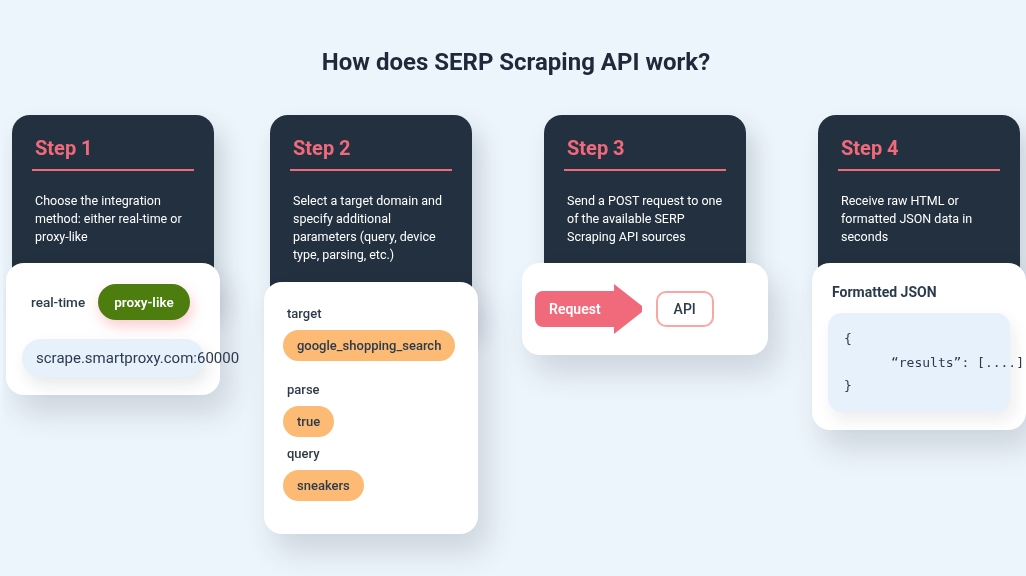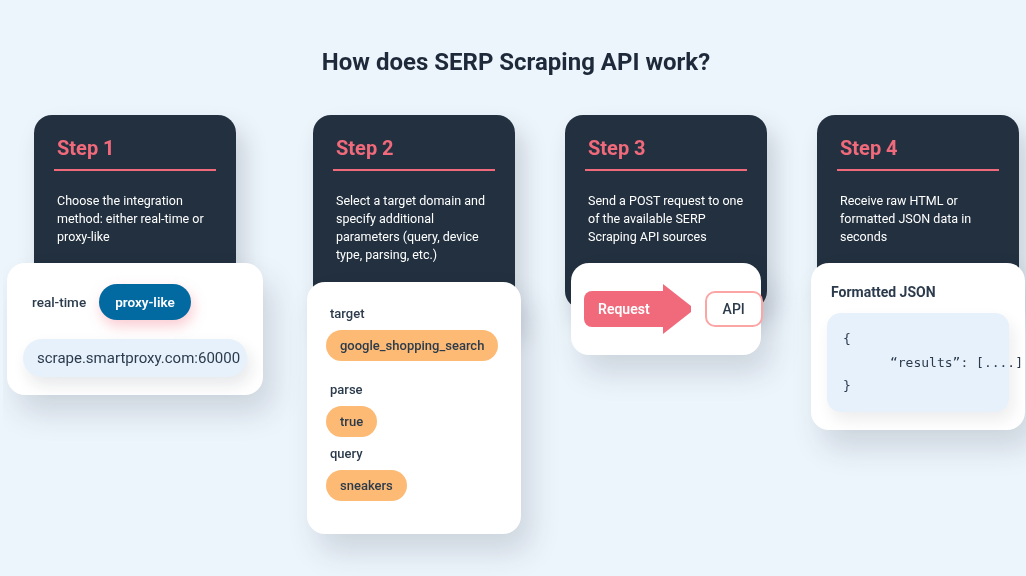--- a/index.html
+++ b/index.html
@@ -63,23 +63,23 @@
   }
   .step-body {
     background: #fff;
     border-radius: 18px;
     padding: 18px 16px 18px 16px;
     margin-top: -46px;
     z-index: 1;
     position: relative;
     box-shadow: 10px 18px 30px rgba(20,30,45,0.15);
   }
-  .step1-body { width: 256px; }
+  .step1-body { width: 214px; }
   .step2-body { width: 214px; }
-  .step3-body { width: 190px; padding: 18px 10px; }
+  .step3-body { width: 246px; padding: 18px 10px; }
   .step4-body { width: 214px; }
 
   .pill {
     display: inline-block;
     background: #fdba74;
     border-radius: 999px;
     padding: 8px 14px;
     font-size: 13px;
     color: #2b3b4c;
     font-weight: 500;
@@ -102,21 +102,21 @@
     gap: 10px;
     margin-bottom: 16px;
     padding-left: 6px;
   }
   .s1-option {
     font-size: 13.5px;
     color: #2b3b4c;
     font-weight: 500;
   }
   .s1-option.active {
-    background: #0369a1;
+    background: #4d7c0f;
     color: #fff;
     border-radius: 999px;
     padding: 10px 16px;
     font-weight: 600;
     box-shadow: 2px 6px 14px rgba(241,106,123,0.35);
   }
 
   
   .s2-group { margin-bottom: 12px; }
   .s2-label {

